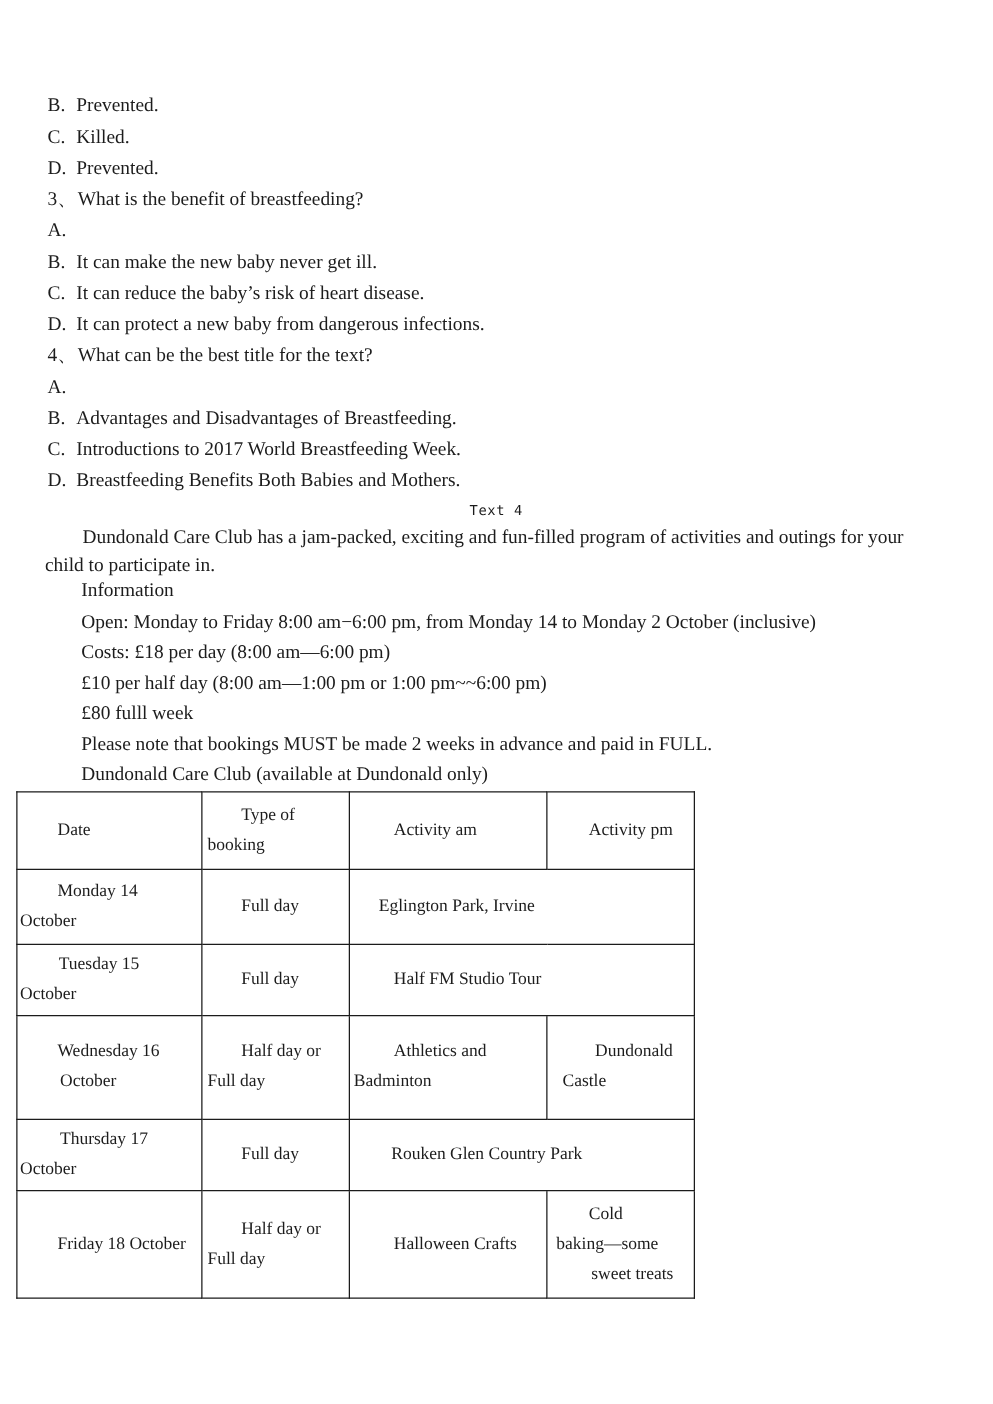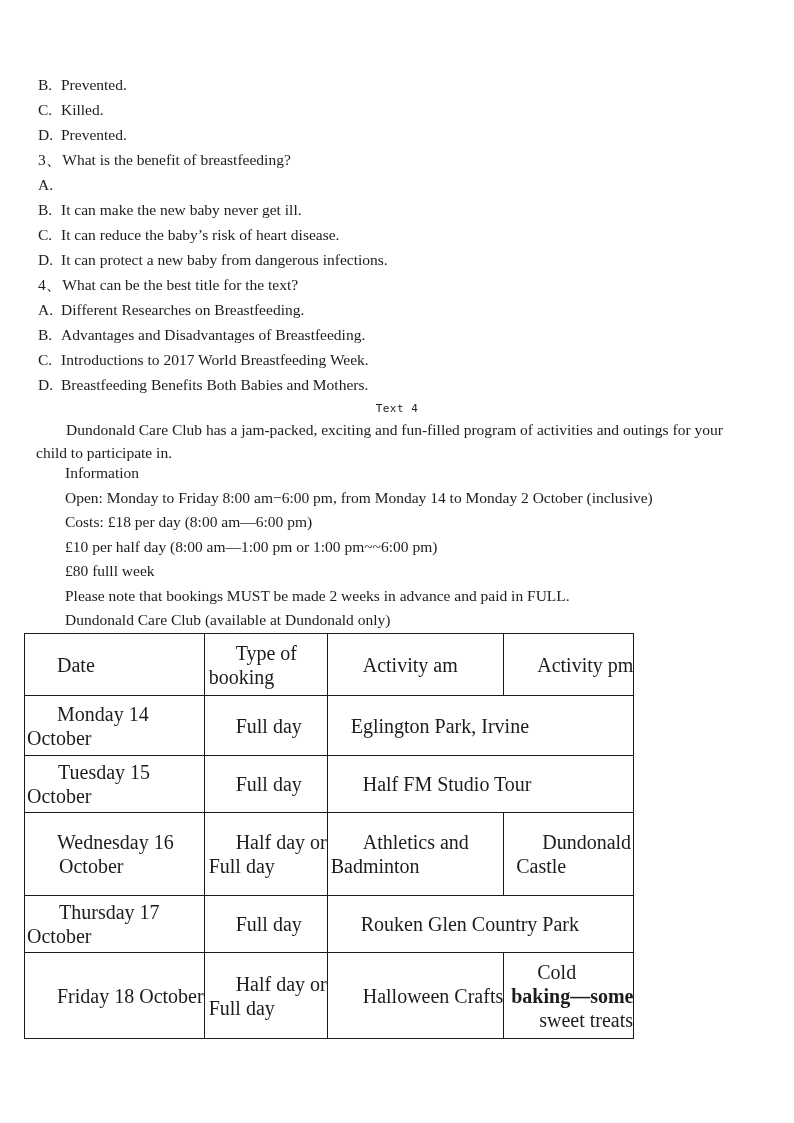--- a/index.html
+++ b/index.html
@@ -20,31 +20,31 @@
     font-size:11px;letter-spacing:0.5px;
   }
   .intro{
     position:absolute;top:418px;left:36px;width:720px;margin:0;
     line-height:23px;text-indent:30px;
   }
   .info{position:absolute;top:461px;left:65px;width:700px;}
   .info div{height:24.5px;line-height:24.5px;white-space:nowrap;}
   
   table.sched{
-    position:absolute;top:633px;left:24px;
+    position:absolute;top:633px;left:13px;
     border-collapse:collapse;table-layout:fixed;
-    font-size:20px;
+    font-size:14px;
   }
   table.sched td{
     border:1.5px solid #1b1b1b;vertical-align:middle;padding:0;
     overflow:hidden;
   }
   table.sched .ln{line-height:24px;white-space:nowrap;}
   .pl2{padding-left:2px;}  .pl3{padding-left:3px;}  .pl4{padding-left:4px;}
-  .pl7{padding-left:7px;font-weight:bold;}  .pl12{padding-left:12px;}.pl23{padding-left:23px;}
+  .pl7{padding-left:7px;}  .pl12{padding-left:12px;}.pl23{padding-left:23px;}
   .pl31{padding-left:31px;}.pl32{padding-left:32px;}.pl33{padding-left:33px;}
   .pl34{padding-left:34px;}.pl35{padding-left:35px;}.pl38{padding-left:38px;}
 </style>
 </head>
 <body>
 
 <div class="questions">
   <div class="q-line">
       <span class="lbl">B.</span>
       <span class="txt">Prevented.</span>
@@ -75,21 +75,20 @@
   <div class="q-line">
       <span class="lbl">D.</span>
       <span class="txt">It can protect a new baby from dangerous infections.</span>
     </div>
   <div class="q-line q-head">
       <span class="lbl">4、</span>
       <span class="txt">What can be the best title for the text?</span>
     </div>
   <div class="q-line">
       <span class="lbl">A.</span>
-      <span class="txt">Different Researches on Breastfeeding.</span>
     </div>
   <div class="q-line">
       <span class="lbl">B.</span>
       <span class="txt">Advantages and Disadvantages of Breastfeeding.</span>
     </div>
   <div class="q-line">
       <span class="lbl">C.</span>
       <span class="txt">Introductions to 2017 World Breastfeeding Week.</span>
     </div>
   <div class="q-line">

